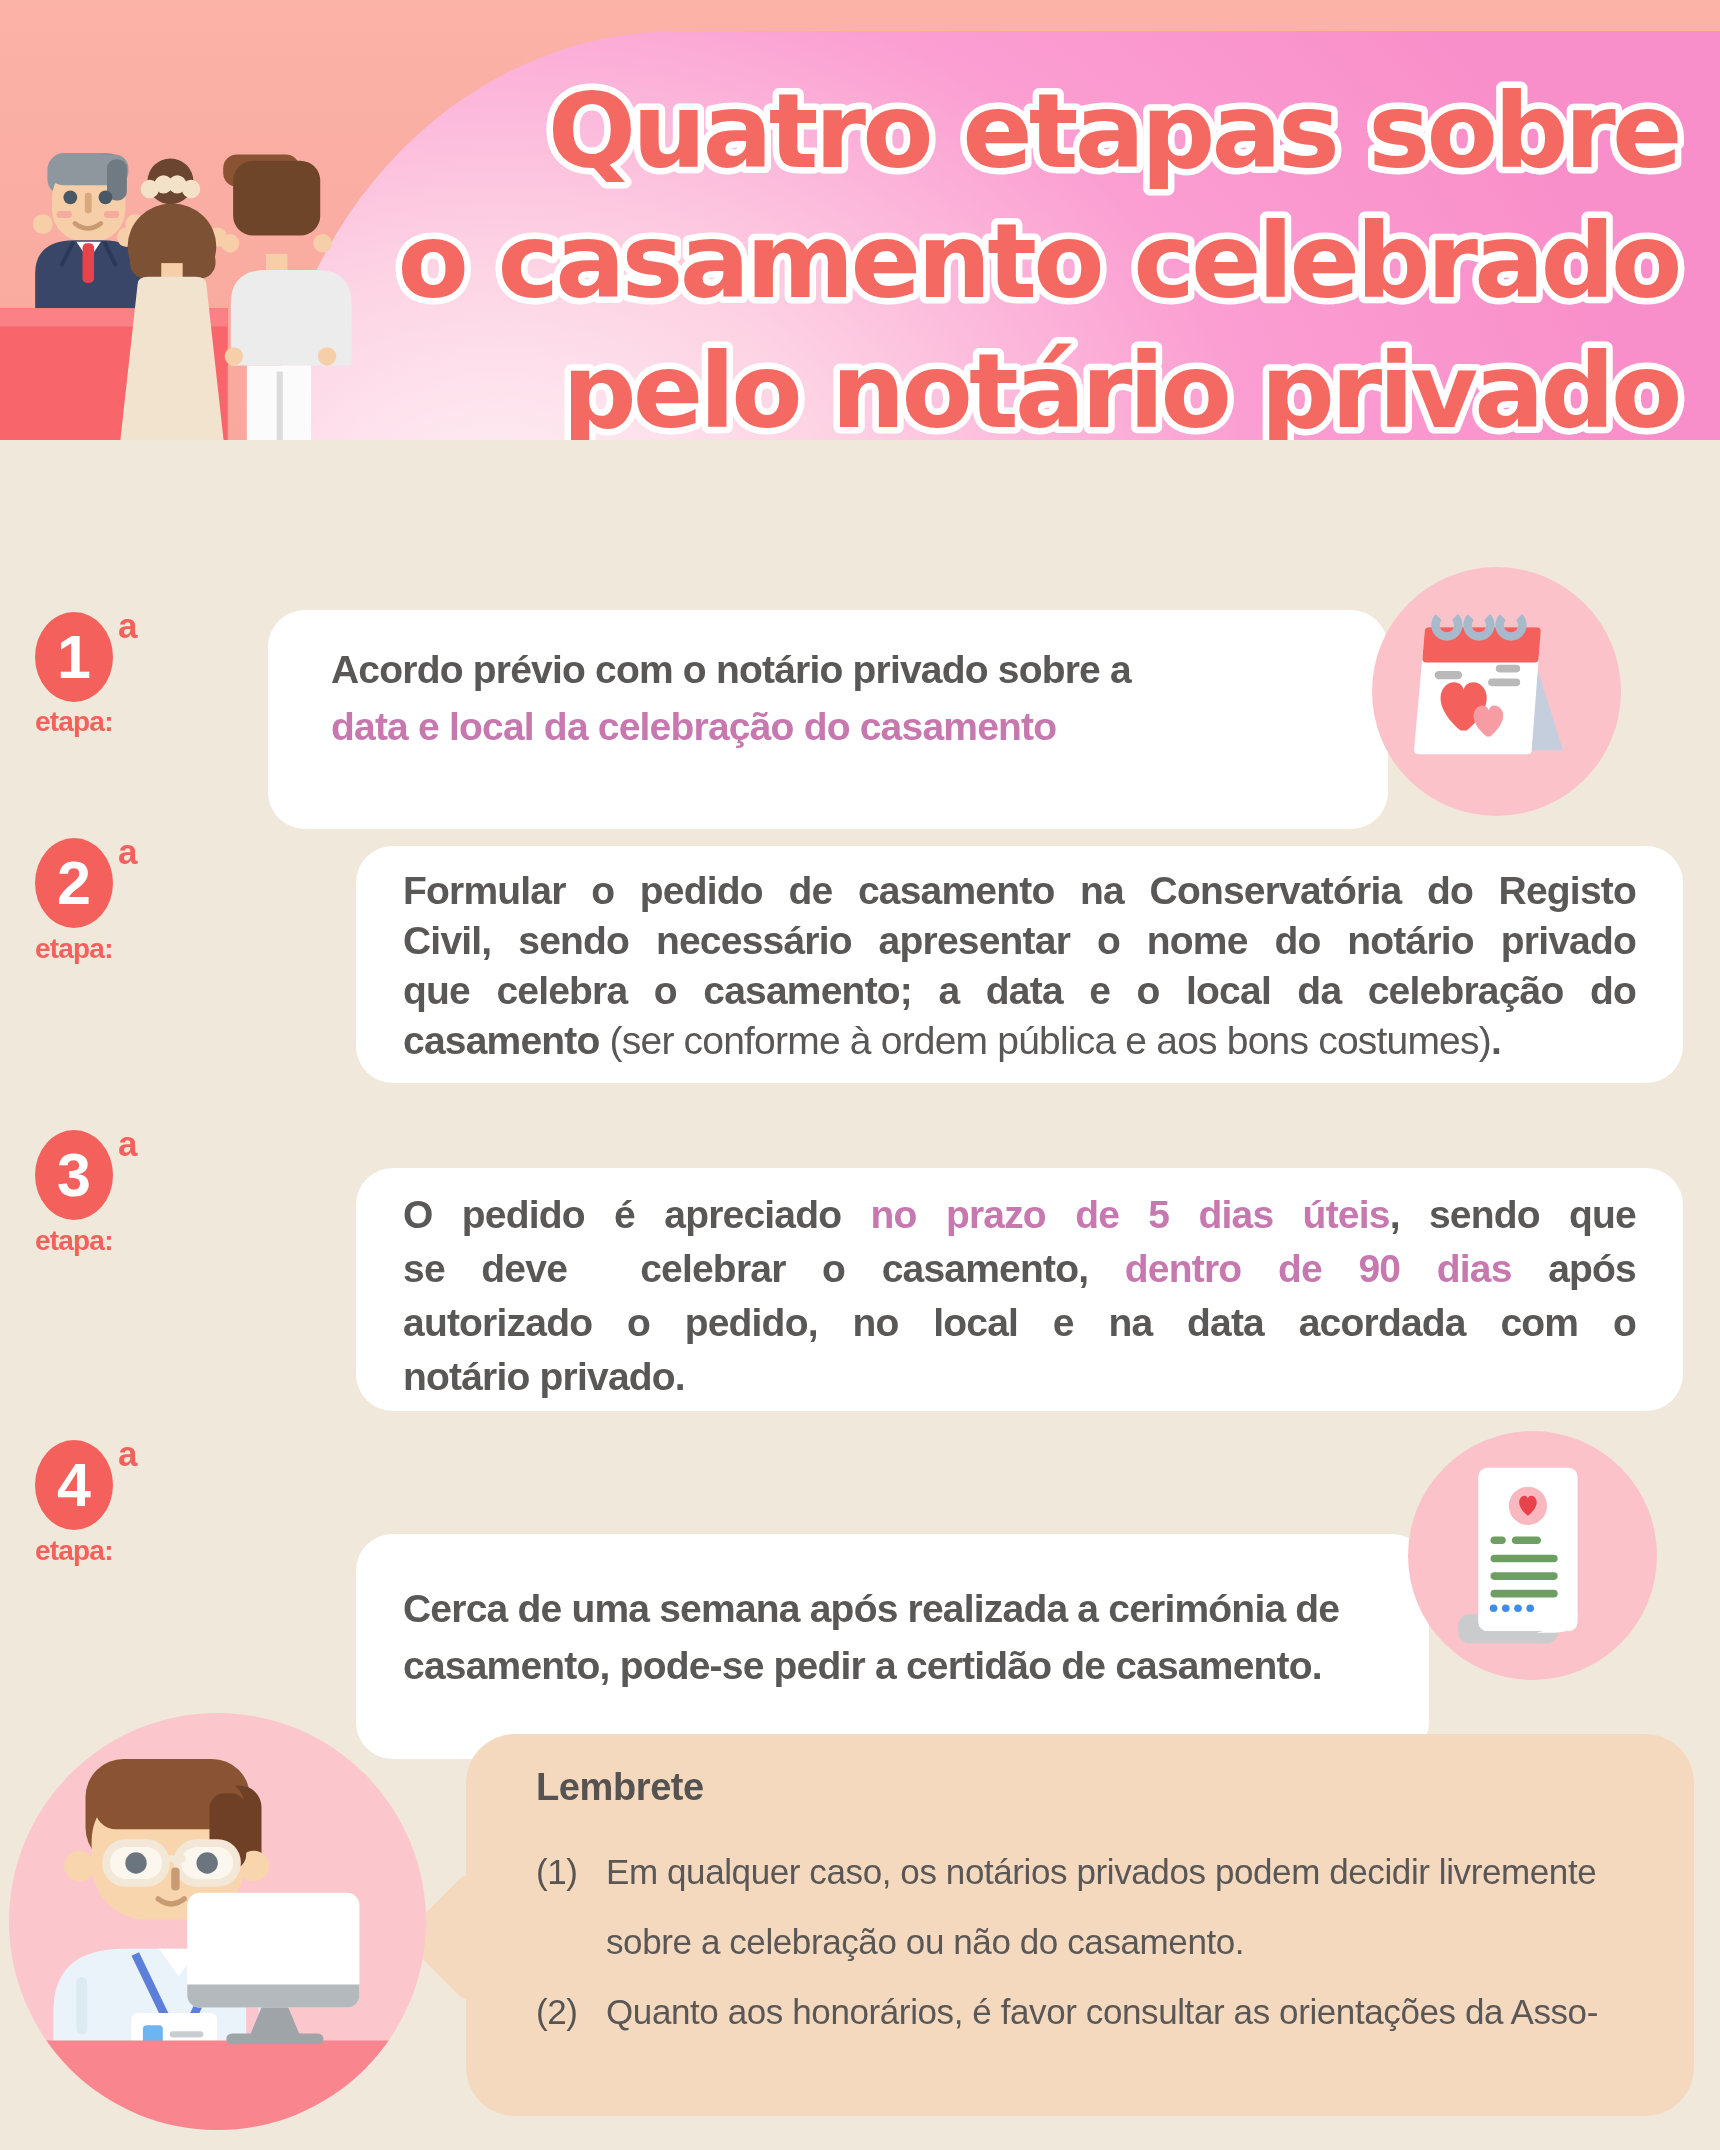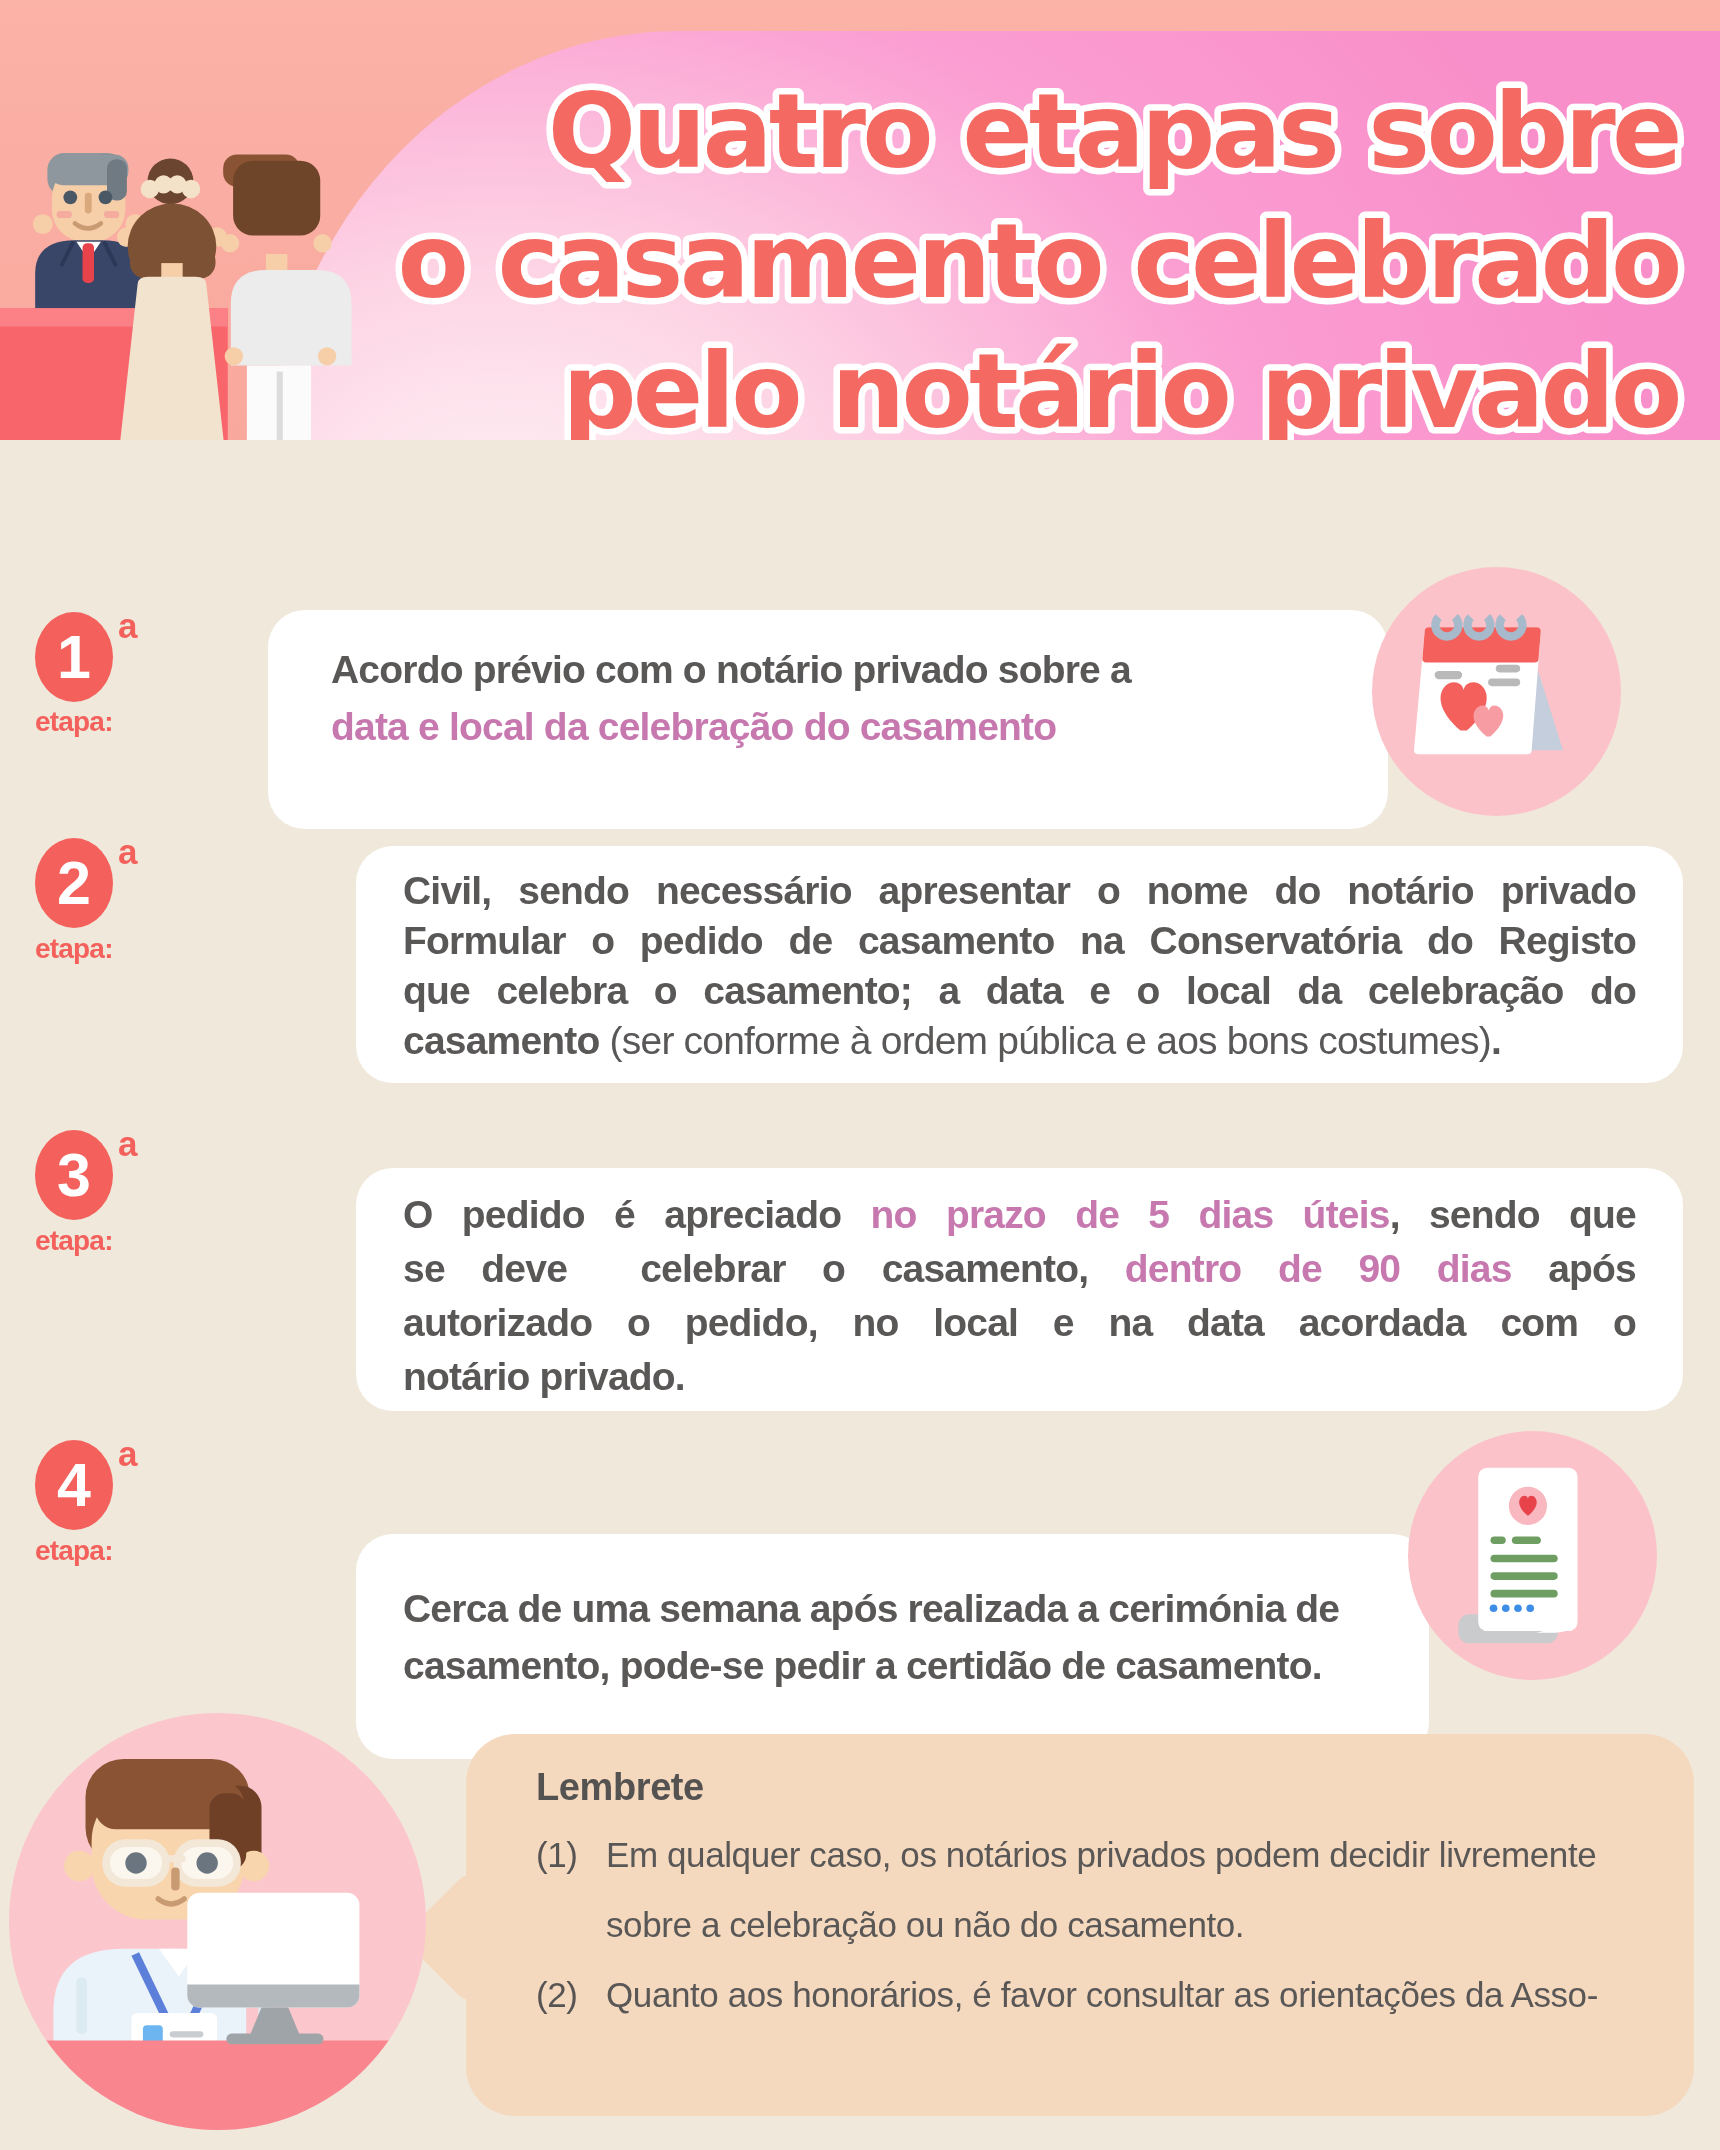--- a/index.html
+++ b/index.html
@@ -37,21 +37,21 @@
   .b2{left:356px;top:846px;width:1327px;height:237px;padding:20px 47px 0 47px;line-height:50px}
   .b3{left:356px;top:1168px;width:1327px;height:243px;padding:20px 47px 13px 47px;line-height:54px}
   .b4{left:356px;top:1534px;width:1073px;height:225px;padding:46px 46px 0 47px;line-height:57px}
   .icon-circle{position:absolute;border-radius:50%;background:#FBC3C9}
   .c-cal{left:1372px;top:567px;width:249px;height:249px}
   .c-cert{left:1408px;top:1431px;width:249px;height:249px}
   
   .lembrete{position:absolute;left:466px;top:1734px;width:1228px;height:382px;background:#F5D9BE;
     border-radius:49px;box-sizing:border-box;padding:32px 54px 0 70px;color:#575454;
     font-size:35px;letter-spacing:-0.4px}
-  .lembrete-title{font-weight:bold;font-size:38px;margin-bottom:11px;color:#555252}
+  .lembrete-title{font-weight:bold;font-size:38px;margin-bottom:28px;color:#555252}
   .lembrete-lines .tl{line-height:70px;white-space:pre-wrap}
   .seg-num{display:inline-block;width:70px;font-weight:normal}
   .tail{position:absolute;left:422px;top:1887px;width:101px;height:101px;background:#F5D9BE;
     border-radius:20px;transform:rotate(45deg)}
   .footer-avatar{position:absolute;left:9.2px;top:1713px;width:417px;height:417px;border-radius:50%;
     background:#FBC7CC;overflow:hidden}
 </style>
 </head>
 <body>
 
@@ -134,22 +134,22 @@
     <div class="tl"><span class="seg-dark">Acordo prévio com o notário privado sobre a</span></div>
     <div class="tl"><span class="seg-pink">data e local da celebração do casamento</span></div>
   </div>
 
 <div class="badge" style="left:35px;top:838px">
   <span>2</span>
 </div>
 <div class="ord" style="left:118px;top:832px">a</div>
 <div class="etapa" style="left:35px;top:933px">etapa:</div>
 <div class="bubble b2 justify">
+    <div class="tl"><span class="seg-dark">Formular o pedido de casamento na Conservatória do Registo</span></div>
     <div class="tl"><span class="seg-dark">Civil, sendo necessário apresentar o nome do notário privado</span></div>
-    <div class="tl"><span class="seg-dark">Formular o pedido de casamento na Conservatória do Registo</span></div>
     <div class="tl"><span class="seg-dark">que celebra o casamento; a data e o local da celebração do</span></div>
     <div class="tl"><span class="seg-dark">casamento </span><span class="seg-reg">(ser conforme à ordem pública e aos bons costumes)</span><span class="seg-dark">.</span></div>
   </div>
 
 <div class="badge" style="left:35px;top:1130px">
   <span>3</span>
 </div>
 <div class="ord" style="left:118px;top:1124px">a</div>
 <div class="etapa" style="left:35px;top:1225px">etapa:</div>
 <div class="bubble b3 justify">

